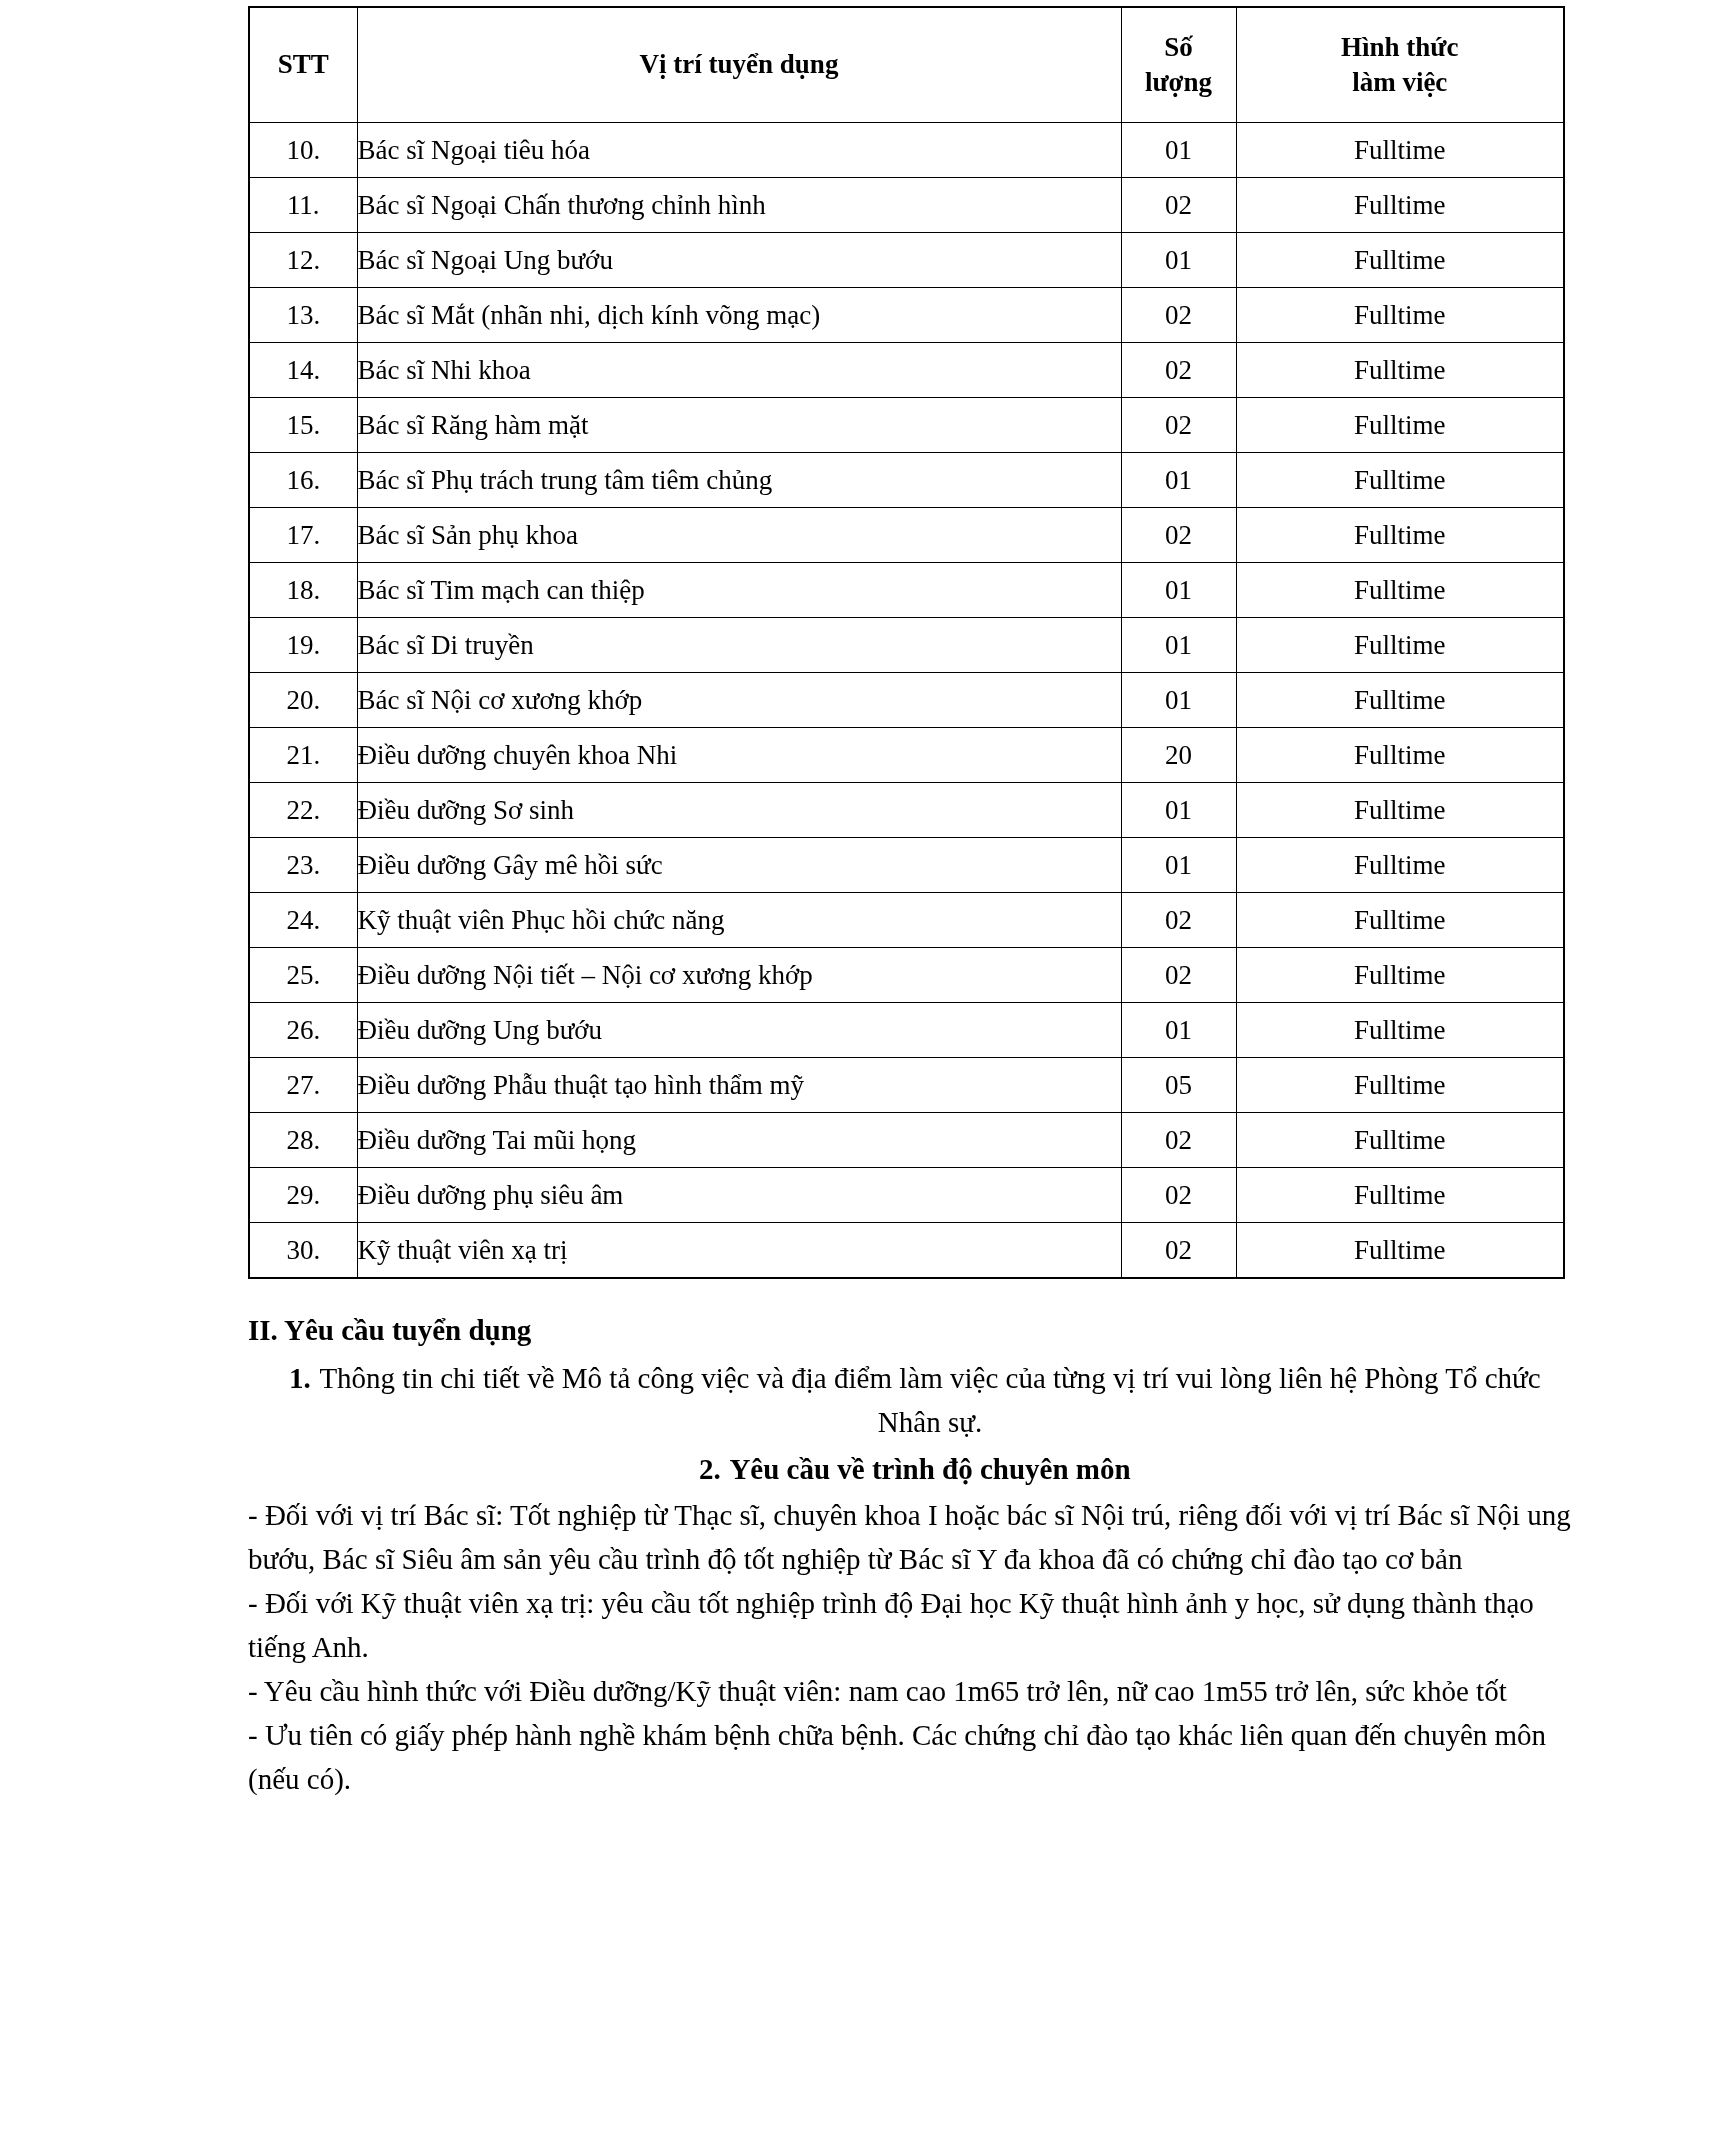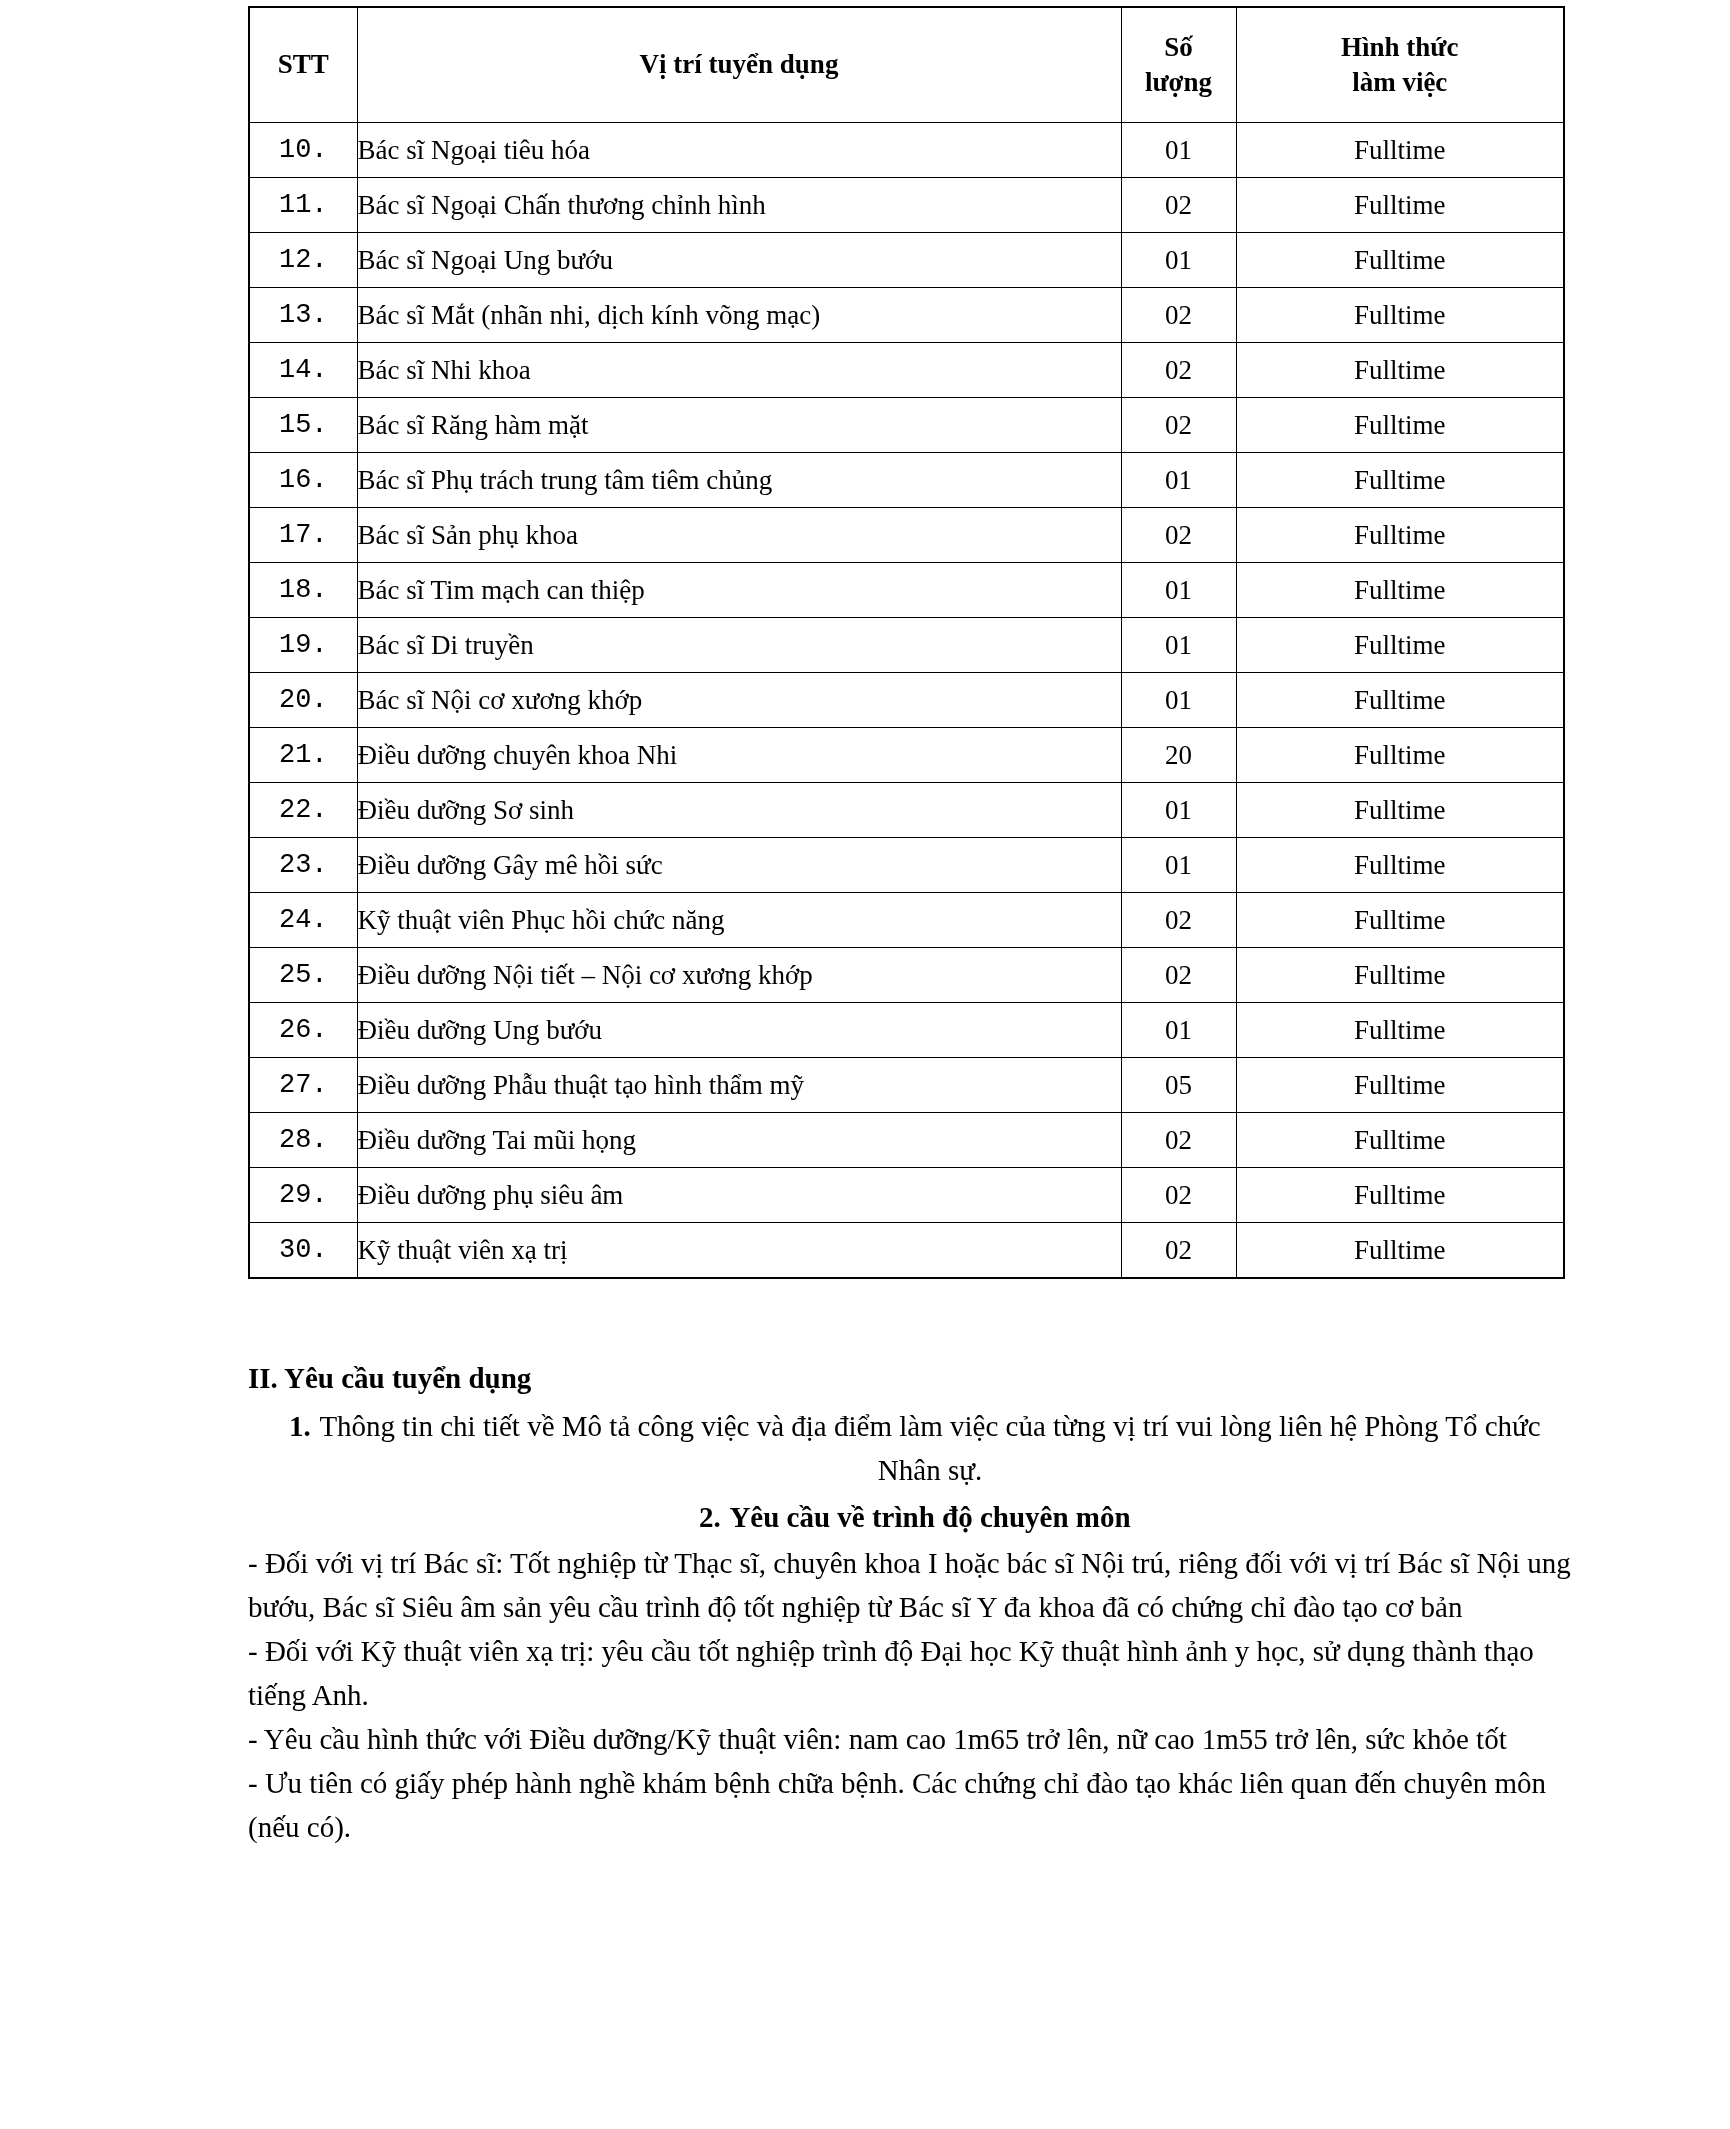--- a/index.html
+++ b/index.html
@@ -57,40 +57,39 @@
   table.recruit thead th.h-stt,
   table.recruit thead th.h-pos {
     vertical-align: middle;
   }
   table.recruit tbody td {
     height: 54px;
     line-height: 1.15;
   }
   td.cell-stt {
     text-align: center;
-    font-family: Liberation Mono, monospace;
   }
   td.cell-pos {
     text-align: left;
     padding-left: 14px;
   }
   td.cell-qty,
   td.cell-mode {
     text-align: center;
   }
   
   table.recruit {
     border: 2.8px solid #000000;
   }
 
   
   .body-block {
     position: absolute;
     left: 248px;
-    top: 1356px;
+    top: 1308px;
     width: 1325px;
     font-size: 29px;
     line-height: 1.52;
   }
   .sec-heading {
     font-weight: bold;
     font-size: 29px;
     margin: 0 0 4.2px 0;
   }
   .num-item {

